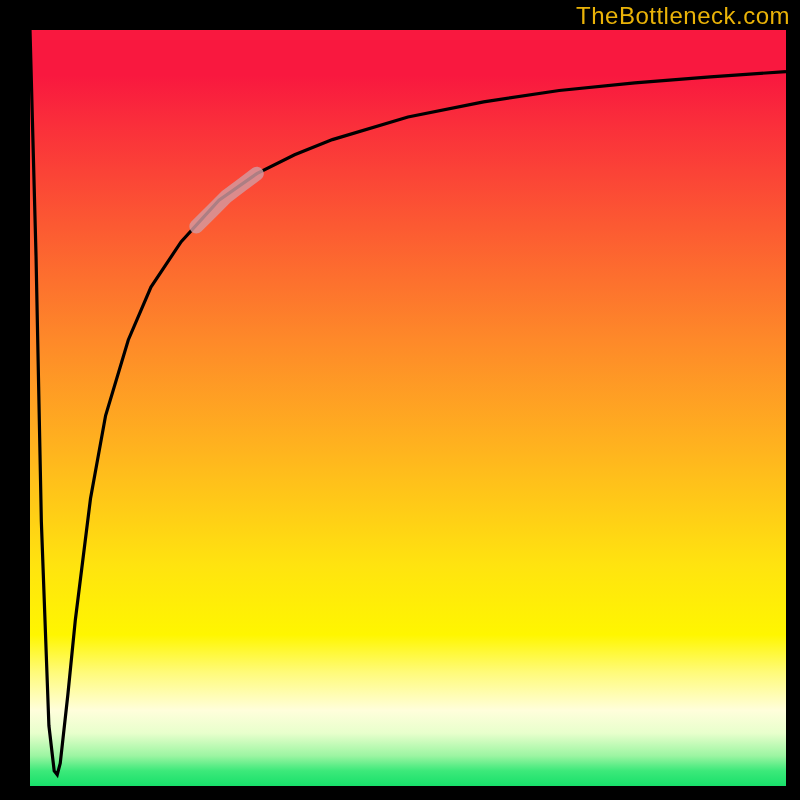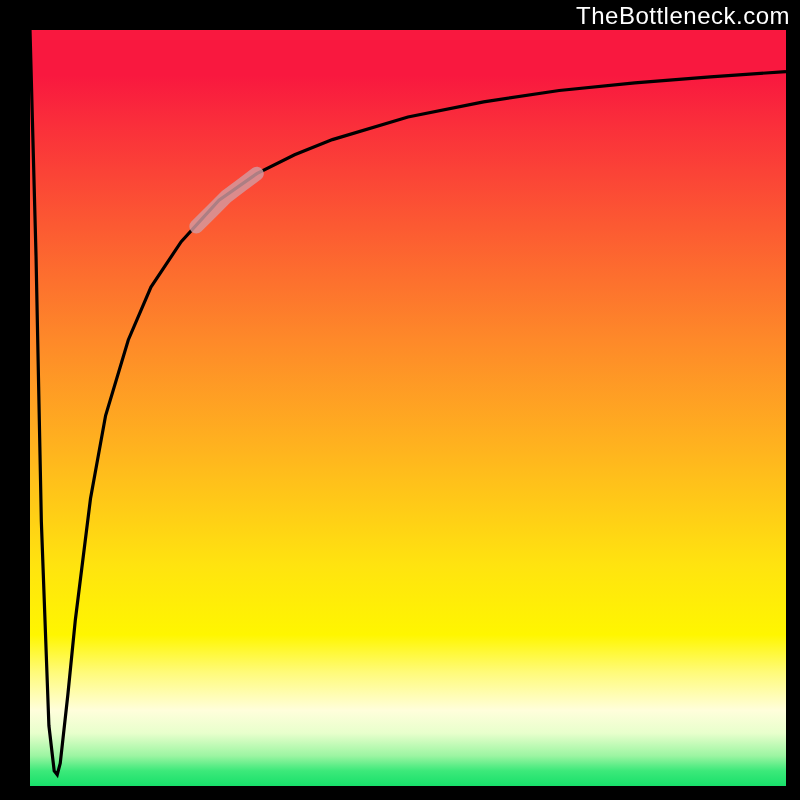--- a/index.html
+++ b/index.html
@@ -14,21 +14,21 @@
   .frame {
     position: relative;
     width: 800px;
     height: 800px;
     background: #000;
   }
   .watermark {
     position: absolute;
     top: 2px;
     right: 10px;
-    color: #ffffff;
+    color: #eab308;
     font-size: 24px;
     font-weight: 500;
     letter-spacing: 0.5px;
     z-index: 10;
   }
   .plot-area {
     position: absolute;
     left: 30px;
     top: 30px;
     width: 756px;

